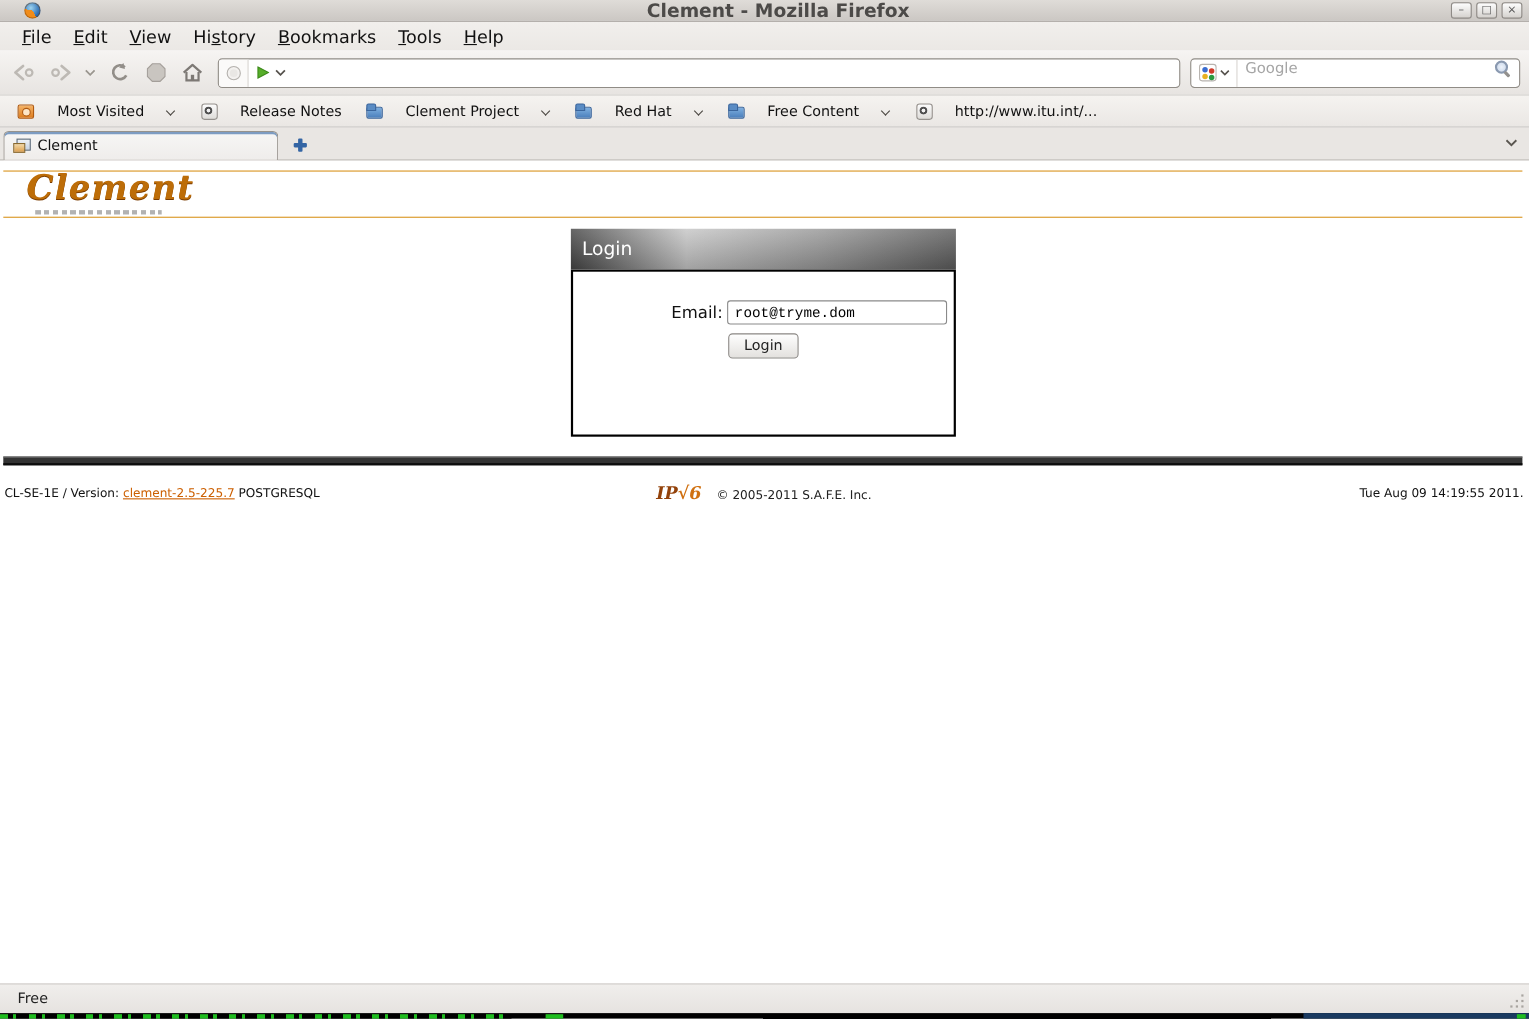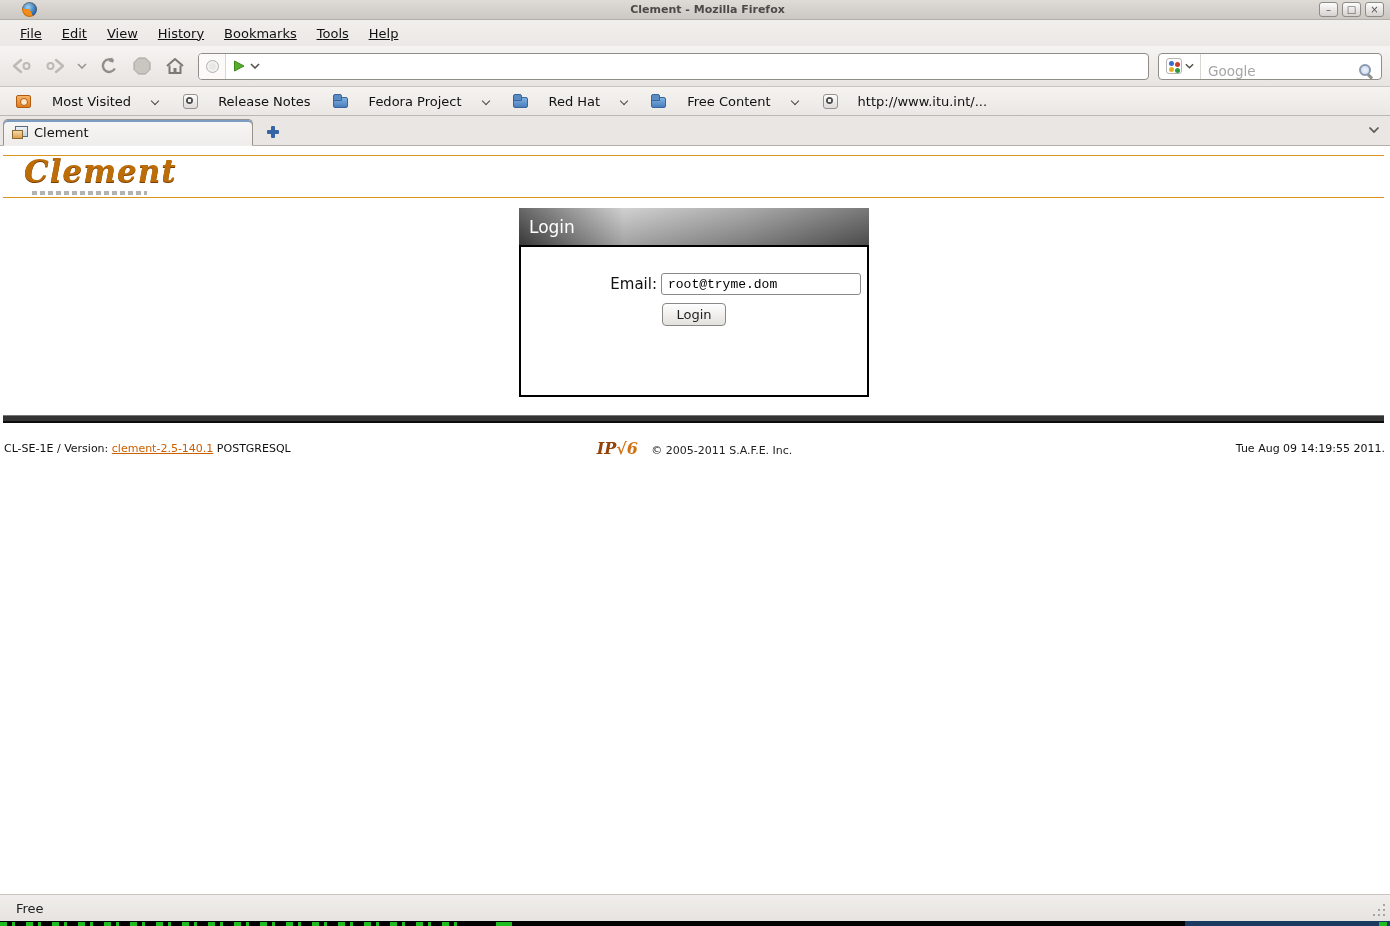--- a/index.html
+++ b/index.html
@@ -7,48 +7,48 @@
   body { font-family: "DejaVu Sans", "Liberation Sans", sans-serif; background:#fff; overflow:hidden; }
   .window { position:absolute; inset:0; display:flex; flex-direction:column; }
 
   
   .titlebar { height:20px; background:linear-gradient(#dfdcd8,#cbc7c3); border-bottom:1px solid #b4b0ac;
               display:flex; align-items:center; position:relative; flex:0 0 auto; }
   .ff-icon { width:15px; height:15px; border-radius:50%; margin-left:22px;
              background: conic-gradient(from 150deg, #f08c1a 0 130deg, rgba(0,0,0,0) 130deg),
                          radial-gradient(circle at 40% 35%, #9ed4f0, #2f6fb4 60%, #1c4c86);
              box-shadow: inset 0 0 0 1px rgba(120,60,0,.45); }
-  .win-title { position:absolute; left:0; right:0; text-align:center; font-size:11px; font-weight:bold; color:#4c4a48;padding-left:25px; }
+  .win-title { position:absolute; left:0; right:0; text-align:center; font-size:17px; font-weight:bold; color:#4c4a48;padding-left:25px; }
   .win-controls { margin-left:auto; margin-right:6px; display:flex; gap:4px; z-index:2; }
   .win-btn { width:19px; height:15px; border:1px solid #8f8b87; border-radius:3px;
              background:linear-gradient(#fdfdfd,#d5d2ce); font-size:10px; line-height:12px; color:#555;
              display:flex; align-items:center; justify-content:center; }
 
   
   .menubar { height:26px; background:linear-gradient(#f1efec,#ebe8e5); display:flex; align-items:center;
              padding-left:10px; flex:0 0 auto; }
-  .menu-item { padding:3px 10px; font-size:13px; color:#111;text-decoration:underline; }
+  .menu-item { padding:3px 10px; font-size:16px; color:#111; }
 
   
   .navbar { height:41px; background:linear-gradient(#f6f4f2,#e7e4e1); border-bottom:1px solid #c9c5c1;
             display:flex; align-items:center; padding:0 8px; gap:5px; flex:0 0 auto; }
   .nav-btn { width:28px; height:28px; display:flex; align-items:center; justify-content:center; flex:0 0 auto; }
   .nav-chev { width:16px; height:28px; display:flex; align-items:center; justify-content:center; flex:0 0 auto; }
 
   .urlbar { flex:1; height:27px; background:#fff; border:1px solid #908c86; border-radius:4px;
             display:flex; align-items:center; margin:0 4px; overflow:hidden; }
   .fav-box { width:27px; align-self:stretch; border-right:1px solid #d9d6d2; display:flex; align-items:center; justify-content:center; background:#fbfaf9; }
   .fav-ring { width:13px; height:13px; border-radius:50%; background:#e9e7e4; border:1px solid #b5b2ae;
               box-shadow: inset 0 0 0 2px #f3f1ef; }
   .url-input { flex:1; border:none; outline:none; font-size:13.5px; color:#111; padding:0 7px; background:transparent;
                font-family:"DejaVu Sans","Liberation Sans",sans-serif; }
   .go-area { display:flex; align-items:center; gap:5px; padding:0 7px; align-self:stretch; }
 
-  .searchbox { width:224px; height:27px; background:#fff; border:1px solid #908c86; border-radius:4px;
-               display:flex; align-items:flex-end; overflow:hidden; flex:0 0 auto; }
+  .searchbox { width:300px; height:27px; background:#fff; border:1px solid #908c86; border-radius:4px;
+               display:flex; align-items:flex-start; overflow:hidden; flex:0 0 auto; }
   .engine-area { width:42px; align-self:stretch; border-right:1px solid #d9d6d2; display:flex; align-items:center;
                  justify-content:center; gap:3px; }
   .google-icon { width:16px; height:16px; background:#fff; border:1px solid #b8b4b0; border-radius:3px; position:relative; }
   .google-icon::before { content:""; position:absolute; left:2px; top:2px; width:5px; height:5px; border-radius:50%;
                          background:#3a6cd0; box-shadow: 6px 1px 0 #d03a2a, 0 6px 0 #e8b020, 6px 7px 0 #2a9a40; }
   .search-input { flex:1; border:none; outline:none; font-size:13.5px; padding:0 7px; background:transparent;
                   font-family:"DejaVu Sans","Liberation Sans",sans-serif; color:#222; min-width:0; }
   .search-input::placeholder { color:#a5a5a5; }
   .magnifier-icon { width:16px; height:16px; position:relative; margin-right:7px; flex:0 0 auto; }
   .magnifier-icon::before { content:""; position:absolute; top:1px; left:1px; width:8px; height:8px;
@@ -242,21 +242,21 @@
         <span class="bm-icon most-visited-icon"></span>
         <span>Most Visited</span>
         <span class="chev"></span>
       </span>
       <span class="bm-item">
         <span class="bm-icon page-icon"></span>
         <span>Release Notes</span>
       </span>
       <span class="bm-item">
         <span class="bm-icon folder-icon"></span>
-        <span>Fedora Project</span>
+        <span>Clement Project</span>
         <span class="chev"></span>
       </span>
       <span class="bm-item">
         <span class="bm-icon folder-icon"></span>
         <span>Red Hat</span>
         <span class="chev"></span>
       </span>
       <span class="bm-item">
         <span class="bm-icon folder-icon"></span>
         <span>Free Content</span>
@@ -299,21 +299,21 @@
         </div>
         <div class="btn-row">
           <button class="login-btn">Login</button>
         </div>
       </div>
     </div>
 
     <div class="page-footer-bar"></div>
 
     <div class="page-footer-info">
-      <span class="footer-left"><span>CL-SE-1E / Version: </span><a class="version-link">clement-2.5-140.1</a><span> POSTGRESQL</span></span>
+      <span class="footer-left"><span>CL-SE-1E / Version: </span><a class="version-link">clement-2.5-225.7</a><span> POSTGRESQL</span></span>
       <span class="footer-center">
         <span class="ipv6-logo"><span class="ipv6-ip">IP</span><span class="ipv6-v6">√6</span></span>
         <span class="copyright">© 2005-2011 S.A.F.E. Inc.</span>
       </span>
       <span class="footer-right">Tue Aug 09 14:19:55 2011.</span>
     </div>
   </div>
 
   <div class="statusbar">
     <span>Free</span>

